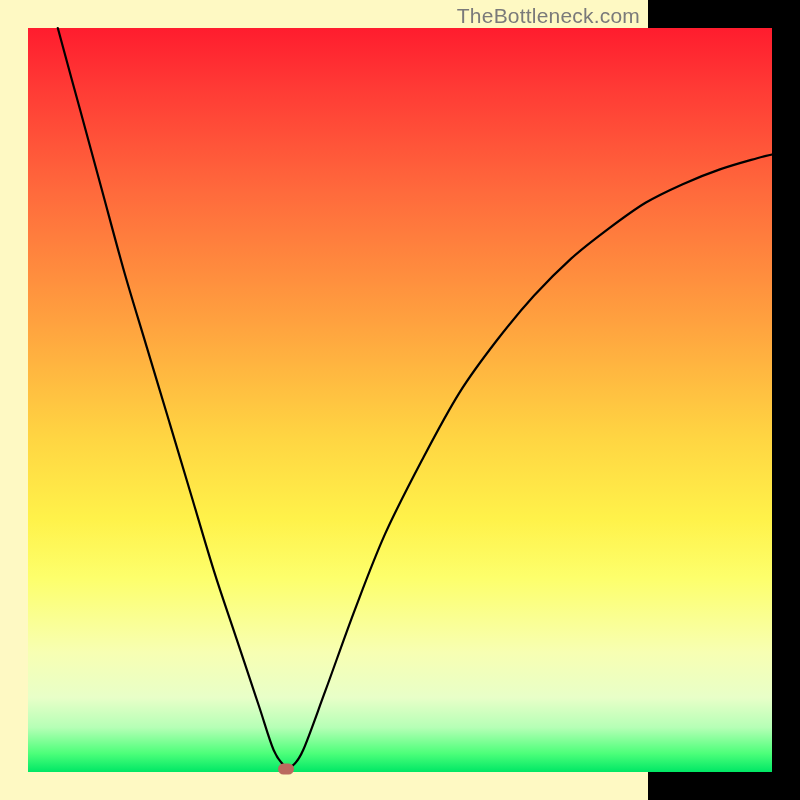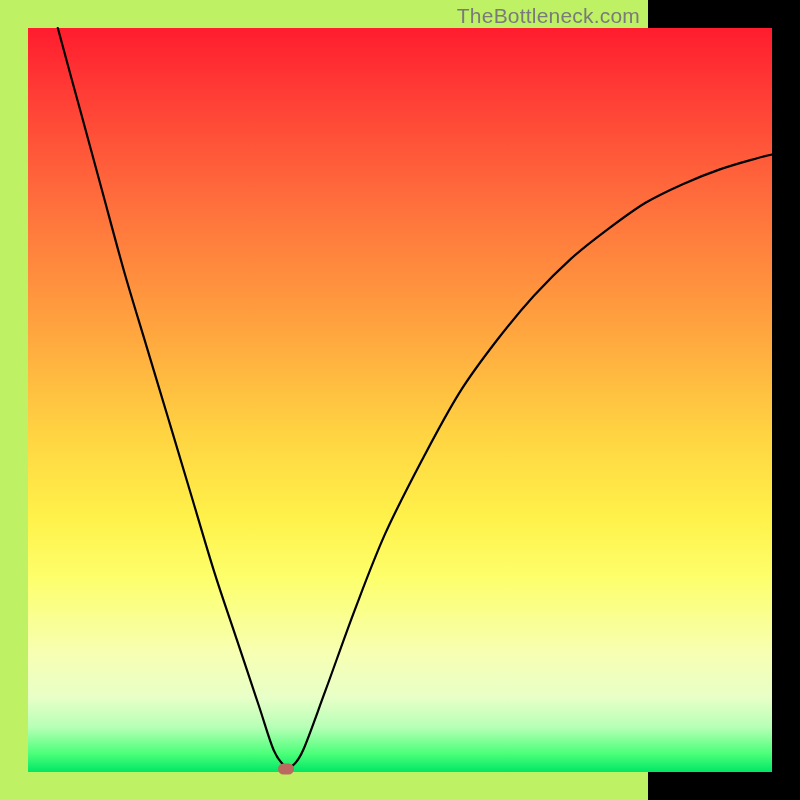--- a/index.html
+++ b/index.html
@@ -8,21 +8,21 @@
     width: 800px;
     height: 800px;
     background: #000;
     overflow: hidden;
     font-family: Arial, Helvetica, sans-serif;
   }
   .frame {
     position: absolute;
     left: 0; top: 0;
     width: 648px; height: 800px;
-    background: #bef264;
+    background: #fef9c3;
   }
   .plot {
     position: absolute;
     left: 28px;
     top: 28px;
     width: 744px;
     height: 744px;
     background: linear-gradient(to bottom,
       #ff1c2e 0%,
       #ff3a35 8%,

